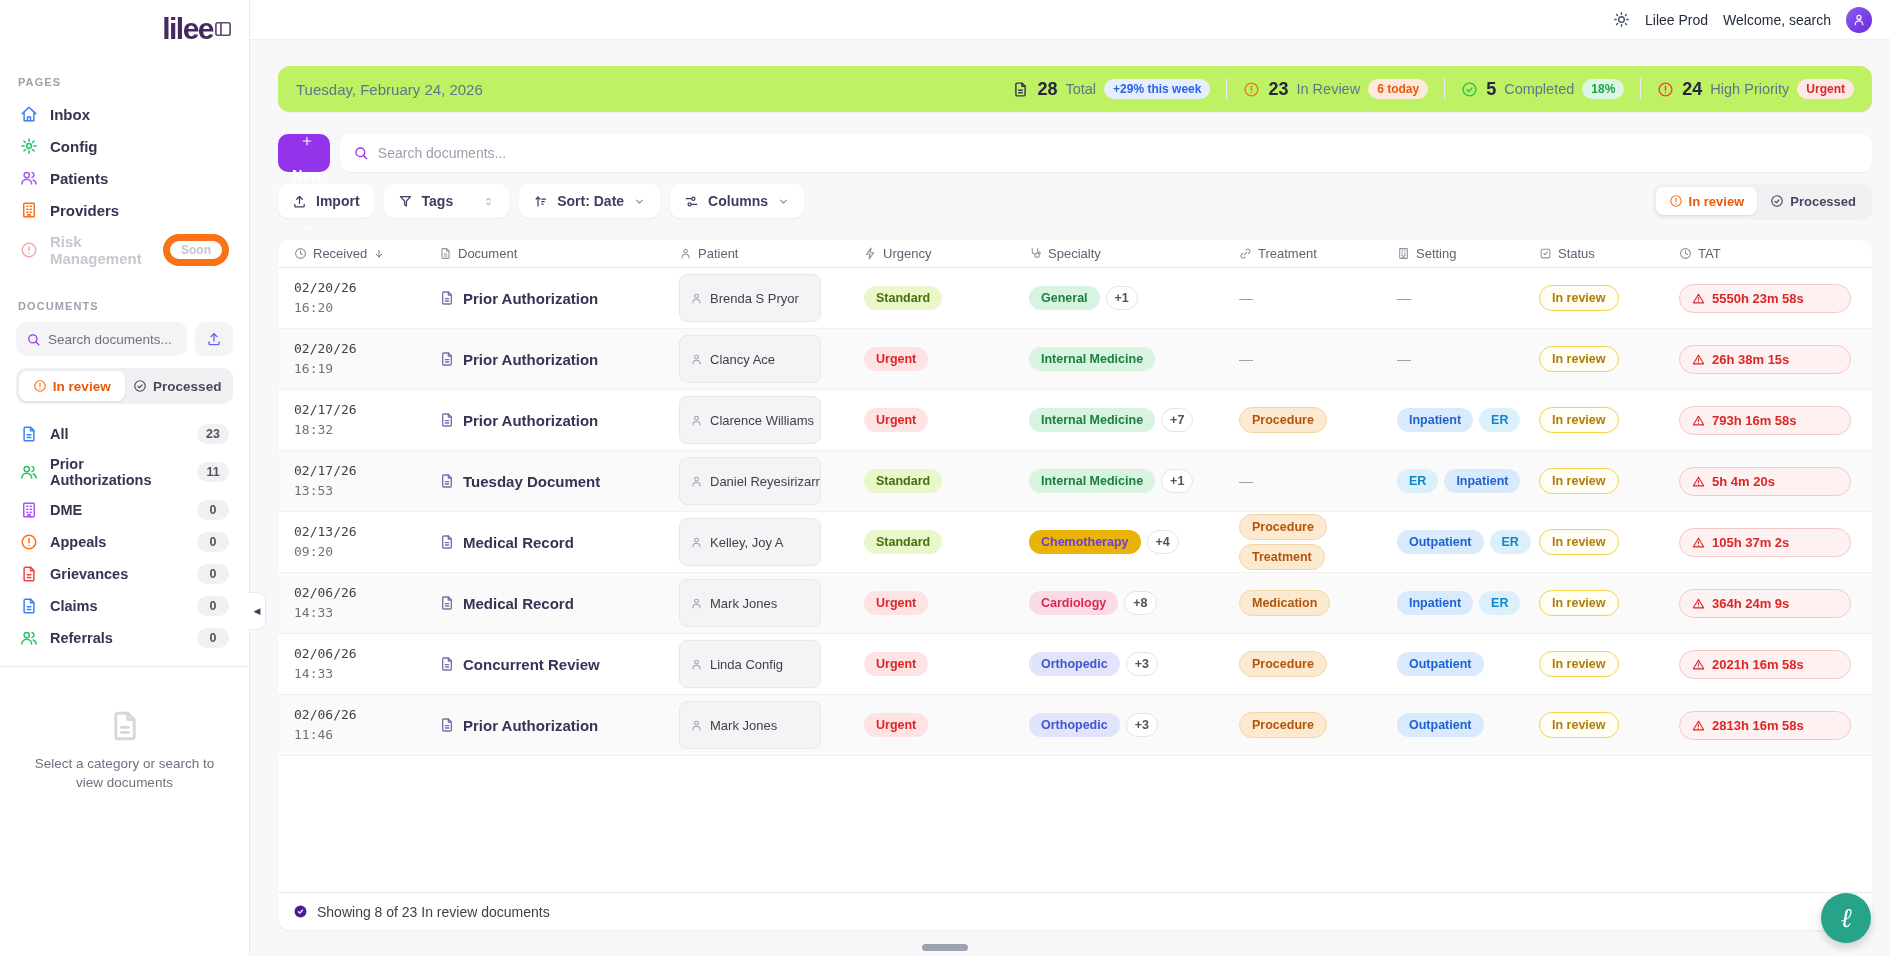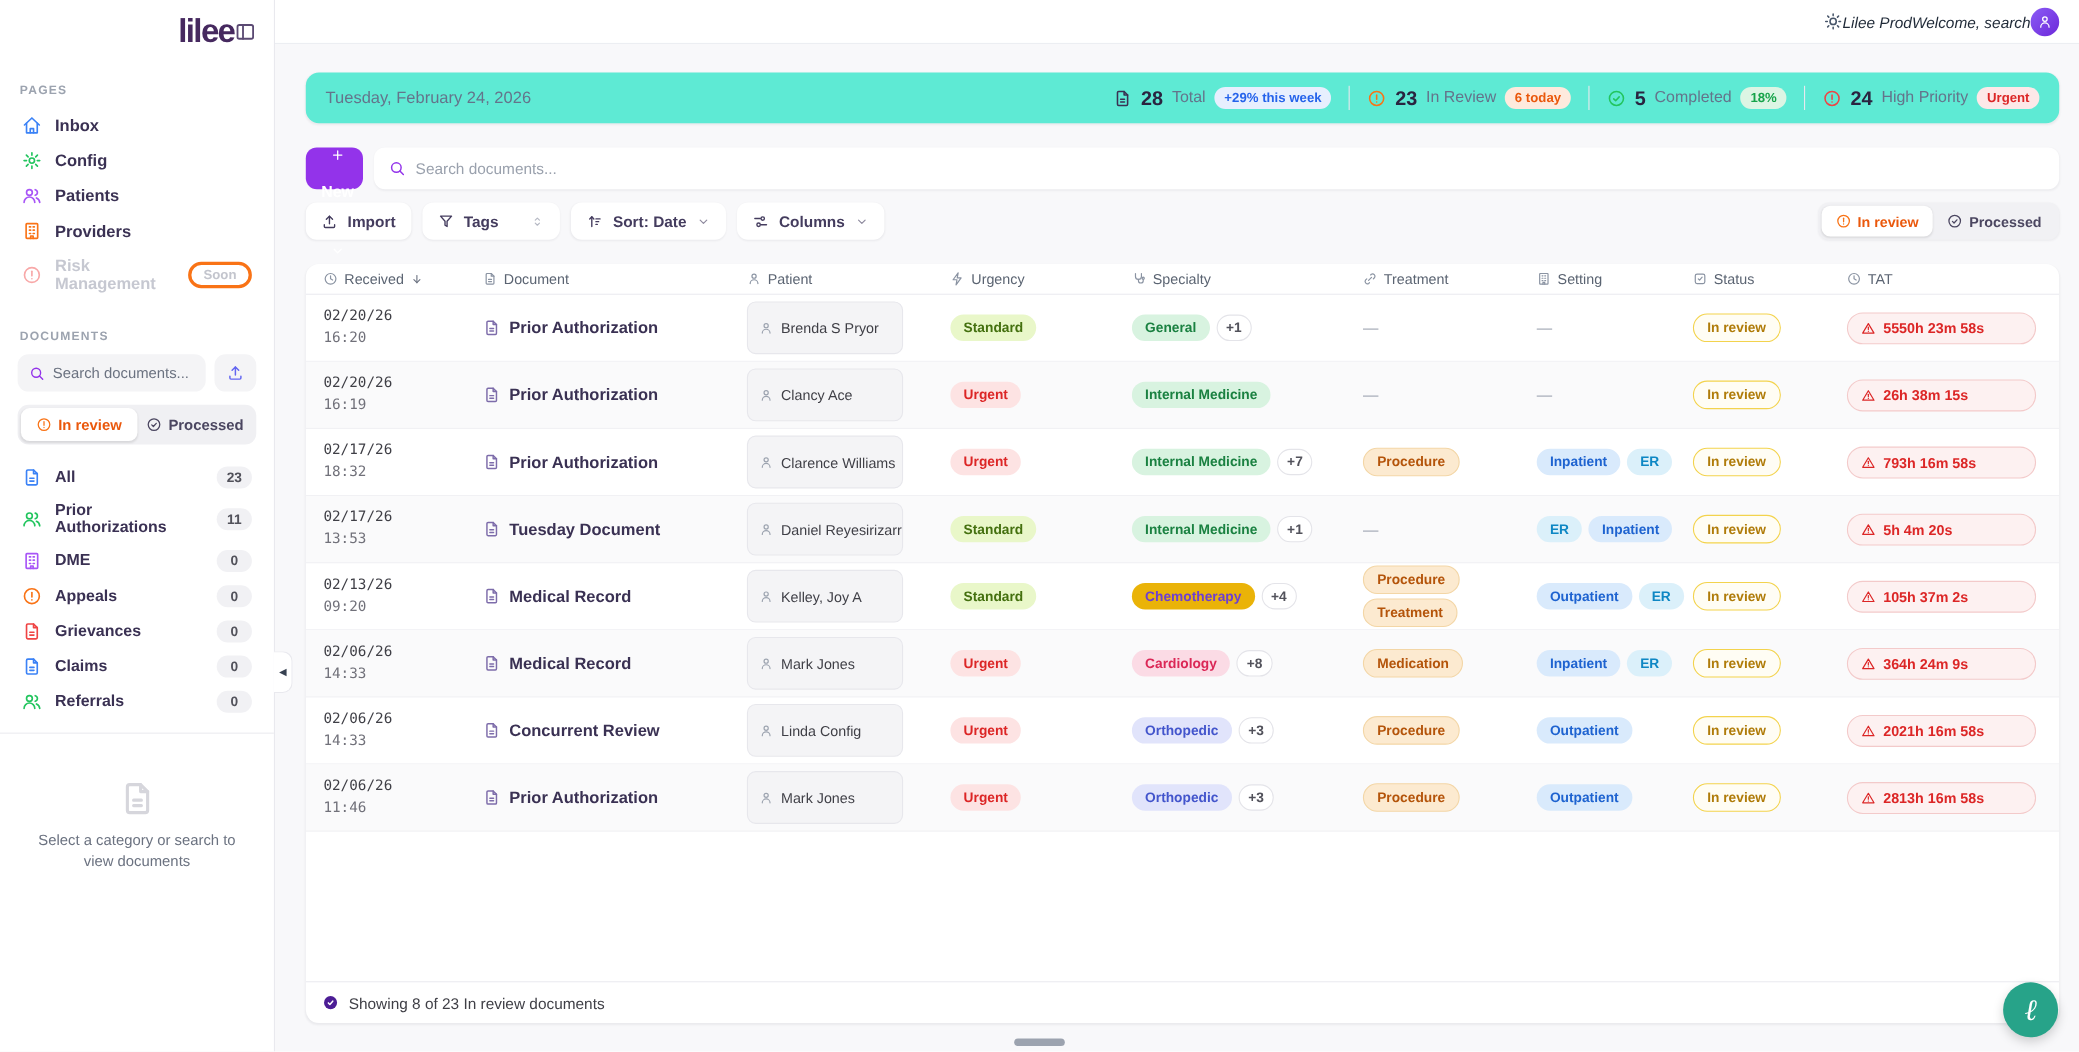--- a/index.html
+++ b/index.html
@@ -12,21 +12,21 @@
 
   
   .sidebar { width:250px; background:#fff; border-right:1px solid #e9e9ee; padding:12px 16px 0; display:flex; flex-direction:column; position:relative; flex:none; }
   .sidebar-head { display:flex; align-items:center; justify-content:flex-end; margin-bottom:26px; }
   .logo { font-size:30px; font-weight:800; letter-spacing:-1.5px; color:#46295f; }
   .panel-toggle { background:none; border:none; cursor:pointer; width:20px; height:20px; color:#5b4a73; }
   .section-label { font-size:11px; font-weight:700; letter-spacing:1.1px; color:#9ca3af; margin:4px 2px 10px; }
   .page-item, .cat-item { display:flex; align-items:center; gap:12px; padding:7px 4px; border-radius:8px; font-size:15px; font-weight:600; color:#3a3153; cursor:pointer; }
   .page-item .icon, .cat-item .icon { width:18px; height:18px; }
   .page-item.disabled { color:#c6c8d1; cursor:default; }
-  .soon-badge { margin-left:auto; border:3px solid #f97316; border-radius:999px; padding:2px 11px; font-size:12px; font-weight:600; color:#c3c5cd; }
+  .soon-badge { margin-left:auto; border:7px solid #f97316; border-radius:999px; padding:2px 11px; font-size:12px; font-weight:600; color:#c3c5cd; }
   .c-blue{color:#3b82f6}.c-green{color:#22c55e}.c-purple{color:#a855f7}.c-orange{color:#f97316}.c-red{color:#ef4444}.c-redsoft{color:#f8a8a8}
   .pages-nav { margin-bottom:22px; }
   .doc-search-row { display:flex; gap:8px; margin-bottom:12px; }
   .doc-search { flex:1; background:#f4f4f6; border-radius:10px; height:34px; display:flex; align-items:center; gap:7px; padding:0 10px; }
   .doc-search .icon { width:15px; height:15px; color:#9333ea; }
   .doc-search input { border:none; outline:none; background:transparent; font-size:13.5px; color:#374151; width:100%; font-family:inherit; }
   .doc-search input::placeholder { color:#6b7280; }
   .upload-btn { width:38px; height:34px; background:#f4f4f6; border:none; border-radius:10px; display:flex; align-items:center; justify-content:center; color:#6366f1; cursor:pointer; }
   .upload-btn .icon{ width:16px; height:16px; }
   .seg { background:#f0f0f3; border-radius:10px; padding:3px; display:flex; margin-bottom:14px; }
@@ -35,28 +35,28 @@
   .seg-item.active { background:#fff; color:#ea580c; box-shadow:0 1px 2px rgba(0,0,0,.1); }
   .cat-item { padding:6px 4px; font-size:14.5px; }
   .cat-count { margin-left:auto; background:#f1f1f4; border-radius:999px; min-width:32px; text-align:center; padding:3px 9px; font-size:12.5px; font-weight:700; color:#52525b; }
   .sidebar-divider { border-top:1px solid #ececf0; margin:12px -16px 0; }
   .empty-state { margin-top:42px; display:flex; flex-direction:column; align-items:center; gap:12px; text-align:center; color:#6b7280; font-size:13.5px; line-height:1.4; padding:0 14px; }
   .empty-state .icon { width:34px; height:34px; color:#d6d6dc; }
   .collapse-handle { position:absolute; left:249px; top:592px; width:17px; height:38px; background:#fff; border:1px solid #e9e9ee; border-left:none; border-radius:0 9px 9px 0; display:flex; align-items:center; justify-content:center; font-size:9px; color:#374151; cursor:pointer; z-index:5; }
 
   
   .main { flex:1; min-width:0; display:flex; flex-direction:column; position:relative; }
-  .topbar { height:40px; background:#fff; border-bottom:1px solid #eceef2; display:flex; align-items:center; justify-content:flex-end; padding:0 18px; flex:none;font-style:italic; }
+  .topbar { height:40px; background:#fff; border-bottom:1px solid #eceef2; display:flex; align-items:center; justify-content:flex-end; gap:15px; padding:0 18px; flex:none; }
   .topbar .icon { width:17px; height:17px; color:#475569; cursor:pointer; }
   .topbar-text { font-size:14px; color:#1f2937; }
   .avatar { width:26px; height:26px; border-radius:50%; background:linear-gradient(135deg,#8b5cf6,#6d28d9); display:flex; align-items:center; justify-content:center; color:#fff; cursor:pointer; }
   .avatar .icon { width:14px; height:14px; color:#fff; }
   .content { flex:1; padding:26px 18px 0 28px; display:flex; flex-direction:column; }
 
-  .stats-card { background:#5eead4; border-radius:12px; box-shadow:0 1px 2px rgba(16,24,40,.06); height:46px; display:flex; align-items:center; padding:0 18px; flex:none; }
+  .stats-card { background:#bef264; border-radius:12px; box-shadow:0 1px 2px rgba(16,24,40,.06); height:46px; display:flex; align-items:center; padding:0 18px; flex:none; }
   .stats-date { font-size:15px; color:#64748b; }
   .stats-group { margin-left:auto; display:flex; align-items:center; gap:16px; }
   .stat { display:flex; align-items:center; gap:8px;justify-content:space-between; }
   .stat .icon { width:17px; height:17px; }
   .stat-num { font-size:18px; font-weight:800; color:#2a2440; }
   .stat-label { font-size:14.5px; color:#64748b; }
   .stat-badge { border-radius:999px; padding:3px 9px; font-size:12px; font-weight:700; white-space:nowrap; }
   .b-blue{background:#e7effe;color:#2563eb}.b-orange{background:#feeadd;color:#ea580c}.b-green{background:#dcf5e4;color:#16a34a}.b-red{background:#fde8e8;color:#dc2626}
   .stat-divider { width:1px; height:22px; background:#e7e9ee; }
 

